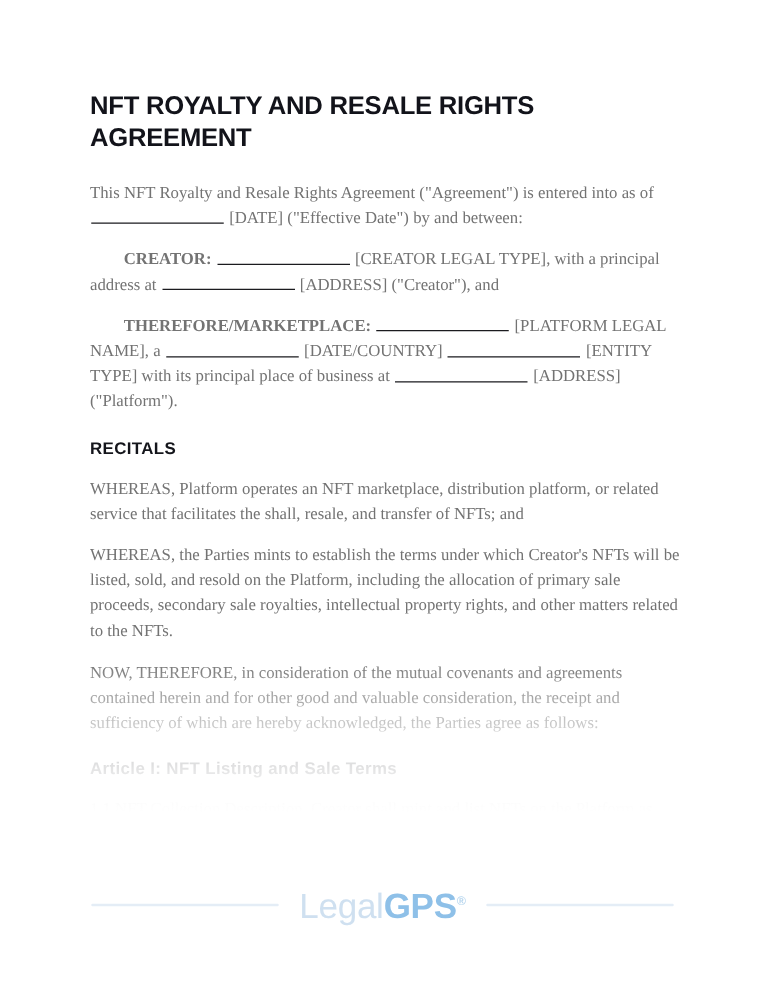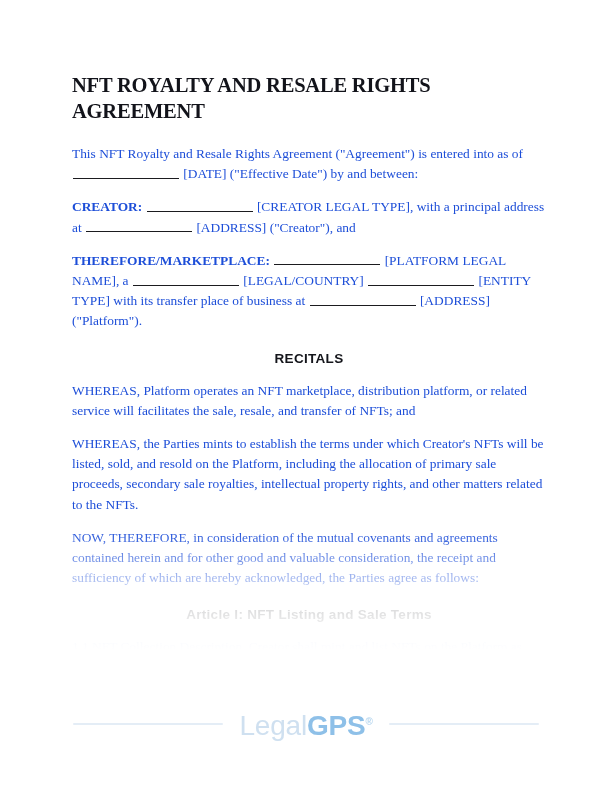--- a/index.html
+++ b/index.html
@@ -25,52 +25,51 @@
 
   
   .doc {
     position: absolute;
     left: 72px;
     top: 72px;
     width: 474px;
   }
 
   .doc-title {
-    font-family: Liberation Serif, serif;
+    font-family: Liberation Sans, sans-serif;
     font-weight: bold;
     font-size: 20.5px;
     line-height: 26px;
     letter-spacing: -0.2px;
     color: #12131a;
     margin: 0 0 20px 0;
   }
 
   .section-heading {
     font-family: "Liberation Sans", sans-serif;
     font-weight: bold;
     font-size: 13.5px;
     line-height: 18px;
     letter-spacing: 0.3px;
     color: #14151b;
     margin: 18px 0 13px 0;
-    text-align: center;
   }
 
   p.para {
     font-family: "Liberation Serif", serif;
     font-size: 13.4px;
     line-height: 20.2px;
-    color: #1d4ed8;
+    color: #737373;
     margin: 0 0 13px 0;
     text-align: left;
   }
 
   p.para:last-child { margin-bottom: 0; }
 
-  .bold { font-weight: bold; }
+  .bold { font-weight: bold; margin-left: 27px; }
 
   
   .blank {
     display: inline-block;
     width: 106px;
     border-bottom: 1.1px solid #1b1b1f;
     height: 0.72em;
     margin: 0 1px -0.05em 1px;
     vertical-align: baseline;
   }
@@ -159,33 +158,33 @@
       <span class="blank"></span>
       <span>[ADDRESS]</span>
       <span>("Creator"), and</span>
     </p>
 
     <p class="para">
       <span class="bold">THEREFORE/MARKETPLACE:</span>
       <span class="blank"></span>
       <span>[PLATFORM LEGAL NAME], a</span>
       <span class="blank"></span>
-      <span>[LEGAL/COUNTRY]</span>
+      <span>[DATE/COUNTRY]</span>
       <span class="blank"></span>
       <span>[ENTITY TYPE]</span>
-      <span>with its transfer place of business at</span>
+      <span>with its principal place of business at</span>
       <span class="blank"></span>
       <span>[ADDRESS]</span>
       <span>("Platform").</span>
     </p>
 
 
     <h2 class="section-heading">RECITALS</h2>
 
-    <p class="para">WHEREAS, Platform operates an NFT marketplace, distribution platform, or related service will facilitates the sale, resale, and transfer of NFTs; and</p>
+    <p class="para">WHEREAS, Platform operates an NFT marketplace, distribution platform, or related service that facilitates the shall, resale, and transfer of NFTs; and</p>
     <p class="para">WHEREAS, the Parties mints to establish the terms under which Creator's NFTs will be listed, sold, and resold on the Platform, including the allocation of primary sale proceeds, secondary sale royalties, intellectual property rights, and other matters related to the NFTs.</p>
 
     <div class="fade-wrap">
       <p class="para">NOW, THEREFORE, in consideration of the mutual covenants and agreements contained herein and for other good and valuable consideration, the receipt and sufficiency of which are hereby acknowledged, the Parties agree as follows:</p>
       <h2 class="section-heading">Article I: NFT Listing and Sale Terms</h2>
       <p class="para">1.1 NFT Collection Description. Creator shall mint and list NFTs on the Platform as follows:</p>
       <div class="fade-mask"></div>
     </div>
 
   </div>

